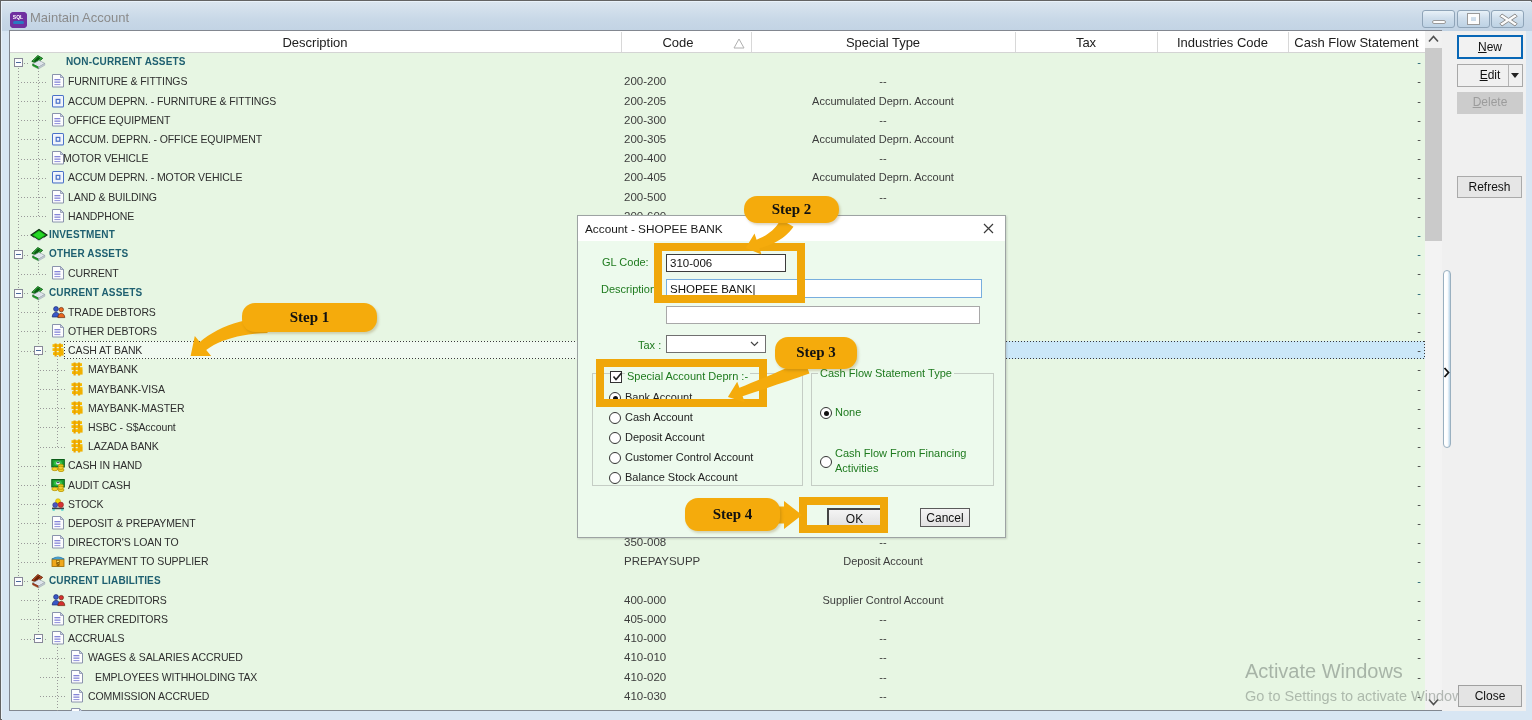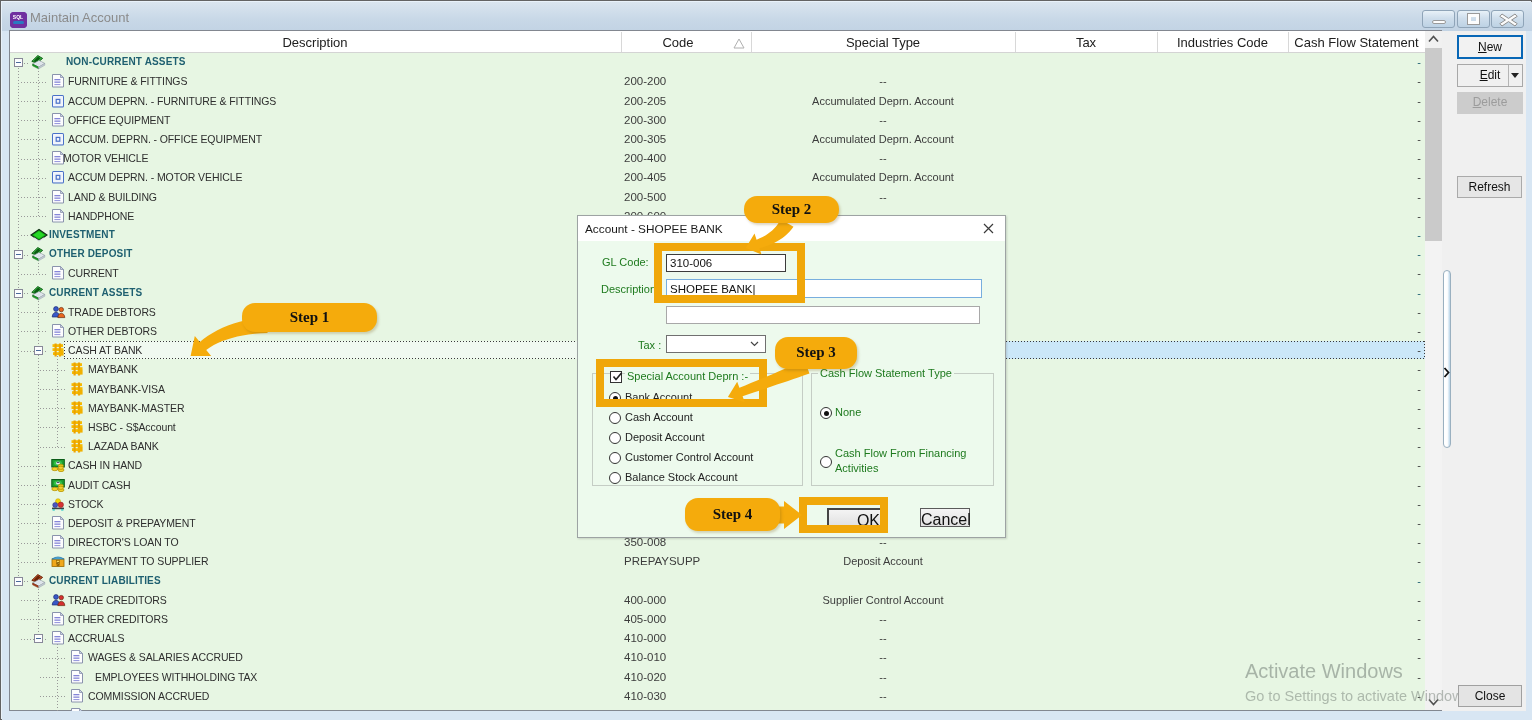--- a/index.html
+++ b/index.html
@@ -53,21 +53,21 @@
 #dtitletext{left:7px;top:6px;font-size:11.8px;color:#1a1a1a}
 .glabel{position:absolute;font-size:11px;color:#1e7a1e;white-space:nowrap}
 .dfield{position:absolute;background:#fff;border:1px solid #707070}
 .ftext{position:absolute;font-size:11.5px;color:#111;padding:2.5px 0 0 4px;white-space:nowrap}
 .gbox{position:absolute;border:1px solid #c5cdc5}
 .radio{position:absolute;width:12px;height:12px;border:1px solid #333;border-radius:50%;background:#fff}
 .radio.on::after{content:"";position:absolute;left:2.5px;top:2.5px;width:5px;height:5px;border-radius:50%;background:#111}
 .rlabel{position:absolute;font-size:11px;color:#222;white-space:nowrap}
 .hl{position:absolute;border:8px solid #f0a70a;z-index:9}
 .badge{position:absolute;z-index:10;background:#f5ab0c;border-radius:13px;box-shadow:1.5px 2px 2.5px rgba(120,90,20,0.25);color:#111;font-family:"Liberation Serif",serif;font-weight:bold;font-size:15px;text-align:center}
-.okbtn{position:absolute;font-size:16px;color:#111;text-align:right;background:linear-gradient(#f4f4f4,#e2e2e2)}
+.okbtn{position:absolute;font-size:12px;color:#111;text-align:center;background:linear-gradient(#f4f4f4,#e2e2e2)}
 </style></head><body>
 <div id="page">
     <div class="abs" id="titlebar"></div>
     <div class="abs" id="appicon"><svg width="17" height="16" viewBox="0 0 17 16">
         <rect width="17" height="16" rx="4" fill="#7030a0"></rect>
         <text x="8" y="7" font-size="5" fill="#fff" font-weight="bold" text-anchor="middle" font-family="Liberation Sans">SQL</text>
         <rect x="3" y="9" width="11" height="3" rx="1.5" fill="#2a7ac0"></rect>
       </svg></div>
     <div class="abs" id="titletext">Maintain Account</div>
     <div class="abs winbtn" style="left:1421px">
@@ -238,21 +238,21 @@
       <span></span>
     </div>
     <div class="ic" style="left:29px;top:246.1px"><svg width="17" height="16" viewBox="0 0 17 16">
         <path d="M1.8 6.4 L7.8 0.6 L12.6 3.4 L6.8 8 Z" fill="#3fc24a" stroke="#0b5c12" stroke-width="1"></path>
         <path d="M3.4 6.2 L8 1.6 L10.6 3.2 L6.2 7.2 Z" fill="#0b5c12"></path>
         <path d="M2.6 9 L9 5.6 L14.8 8.4 L8.6 12 Z" fill="#f4f6f8" stroke="#8a96a0" stroke-width="0.7"></path>
         <path d="M4.2 9 L9.1 6.5 L13.2 8.6 L8.6 11.1 Z" fill="#dde4ea"></path>
         <path d="M2.6 9 L8.6 12 L8.6 13.8 L2.6 10.8 Z" fill="#1ca326" stroke="#0b5c12" stroke-width="0.5"></path>
         <path d="M14.8 8.4 L8.6 12 L8.6 13.8 L14.8 10.2 Z" fill="#c4ccd4" stroke="#96a2ac" stroke-width="0.5"></path>
       </svg></div>
-    <div class="row-text gtext" style="left:48px;top:247.1px">OTHER DEPOSIT</div>
+    <div class="row-text gtext" style="left:48px;top:247.1px">OTHER ASSETS</div>
     <div class="dashv" style="top:247.1px;color:#1e5f70">-</div>
     <div class="doth" style="left:20px;top:273px;width:27px"></div>
     <div class="ic" style="left:50px;top:265.3px"><svg width="14" height="15" viewBox="0 0 14 15">
         <path d="M2 1 h8 l3 3 v9 h-11 z" fill="#b9c2d6"></path>
         <path d="M1.5 0.5 h8 l3 3 v9.5 h-11 z" fill="#fdfdfe" stroke="#8a93ad" stroke-width="1"></path>
         <path d="M9.5 0.5 l3 3 h-3 z" fill="#cdd4e4" stroke="#8a93ad" stroke-width="0.8"></path>
         <rect x="3.4" y="5" width="6" height="1.3" fill="#8585d8"></rect>
         <rect x="3.4" y="7.5" width="6" height="1.3" fill="#8585d8"></rect>
         <rect x="3.4" y="10" width="6" height="1.1" fill="#9a9ade"></rect>
       </svg></div>

